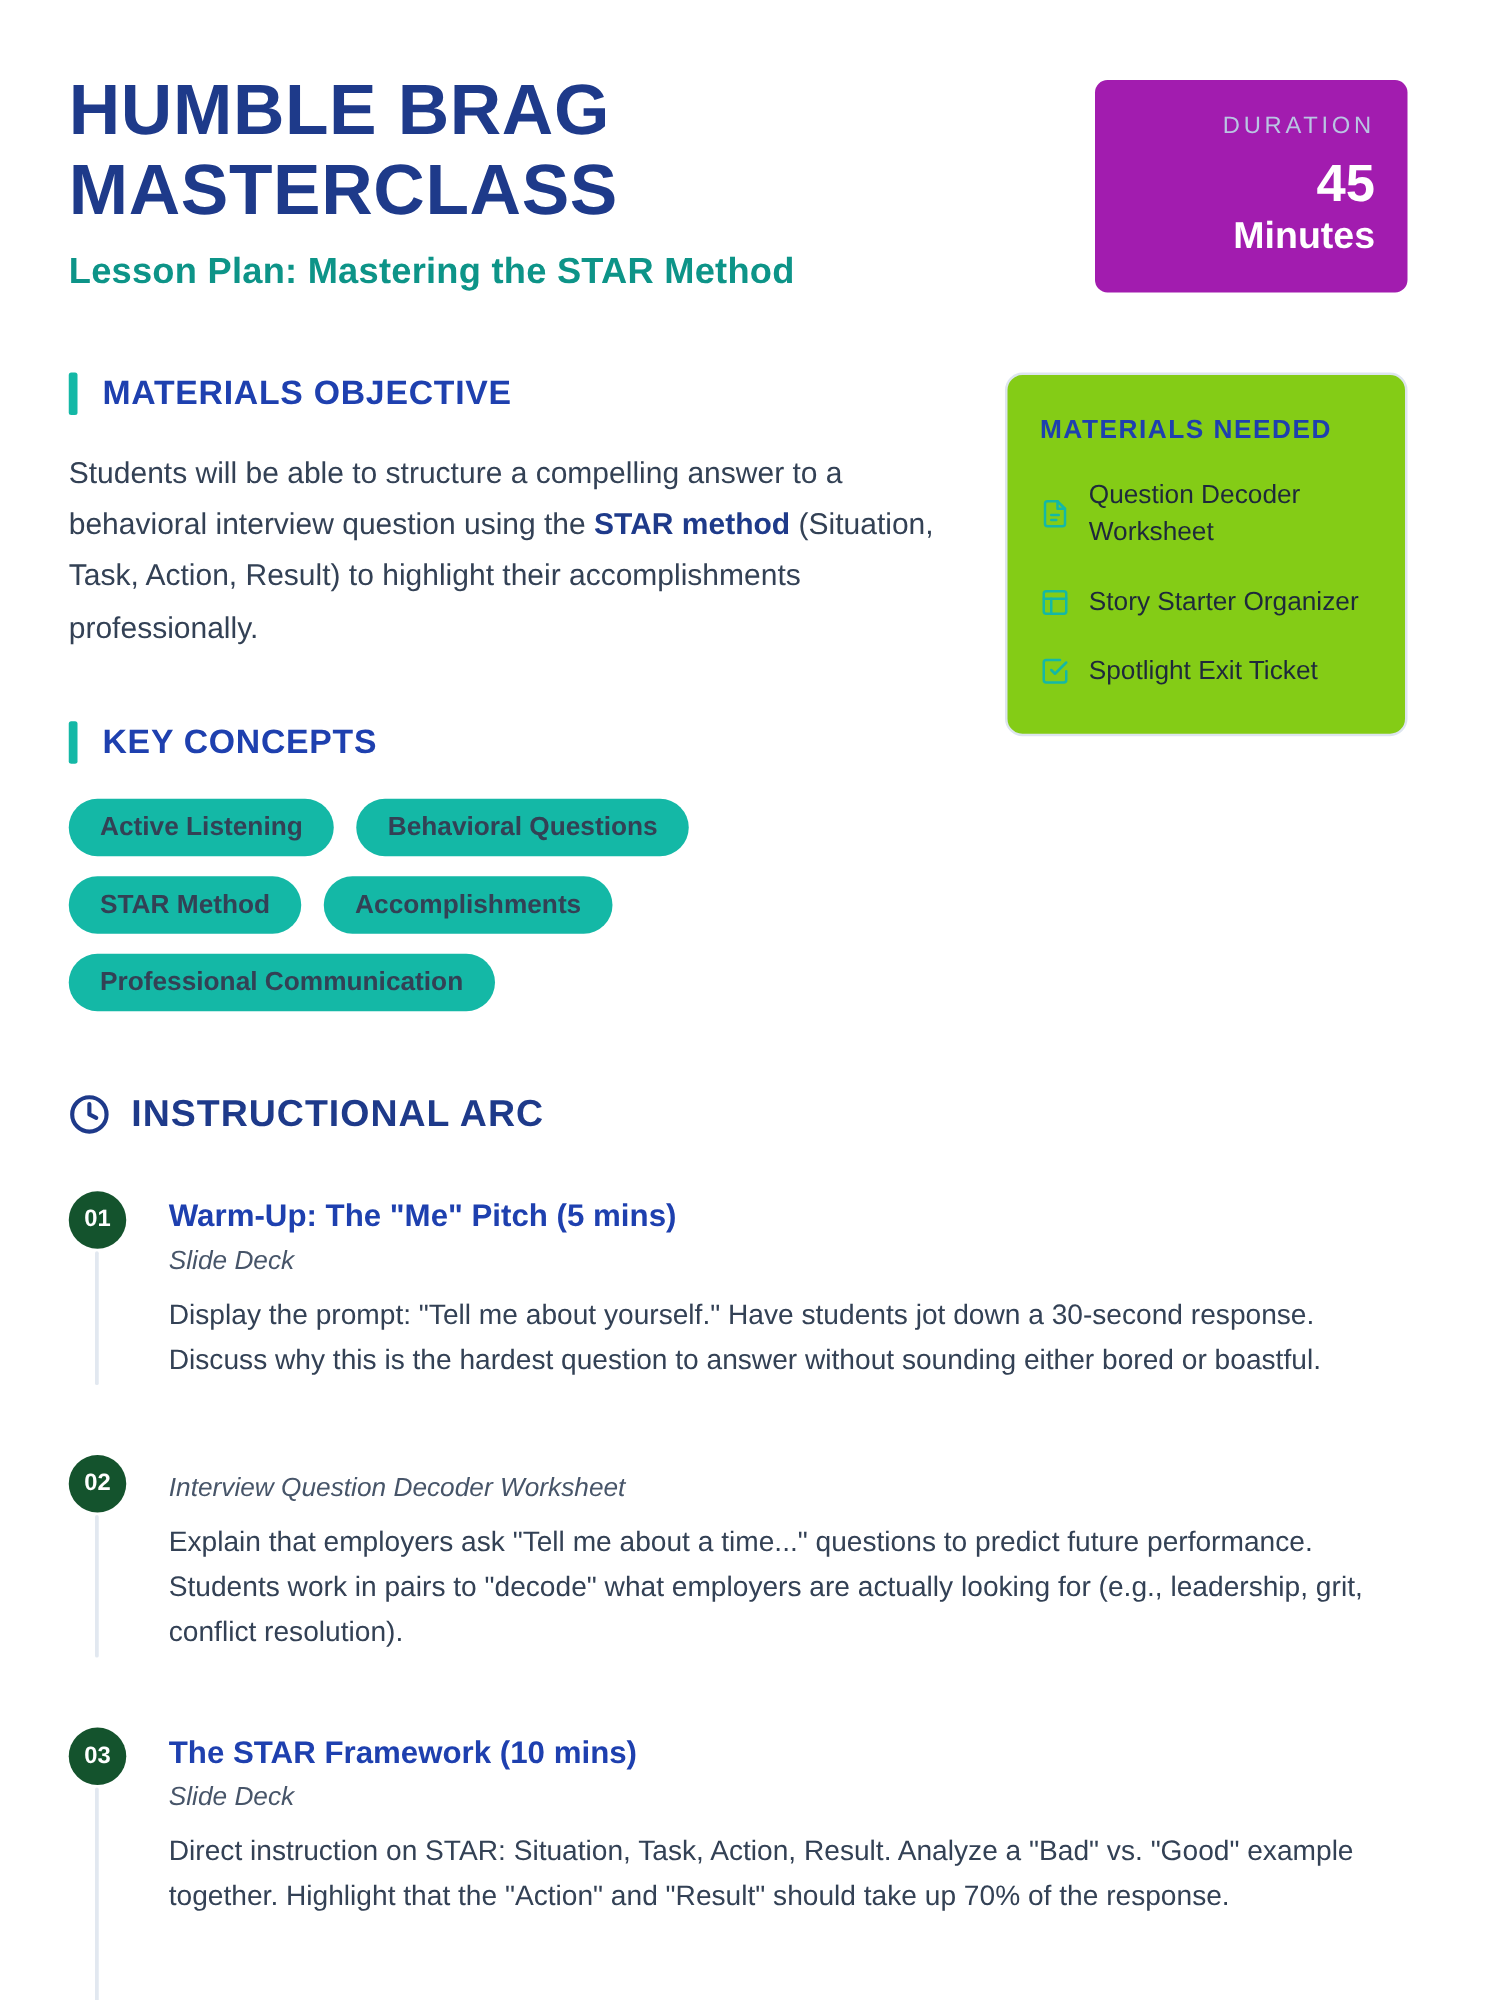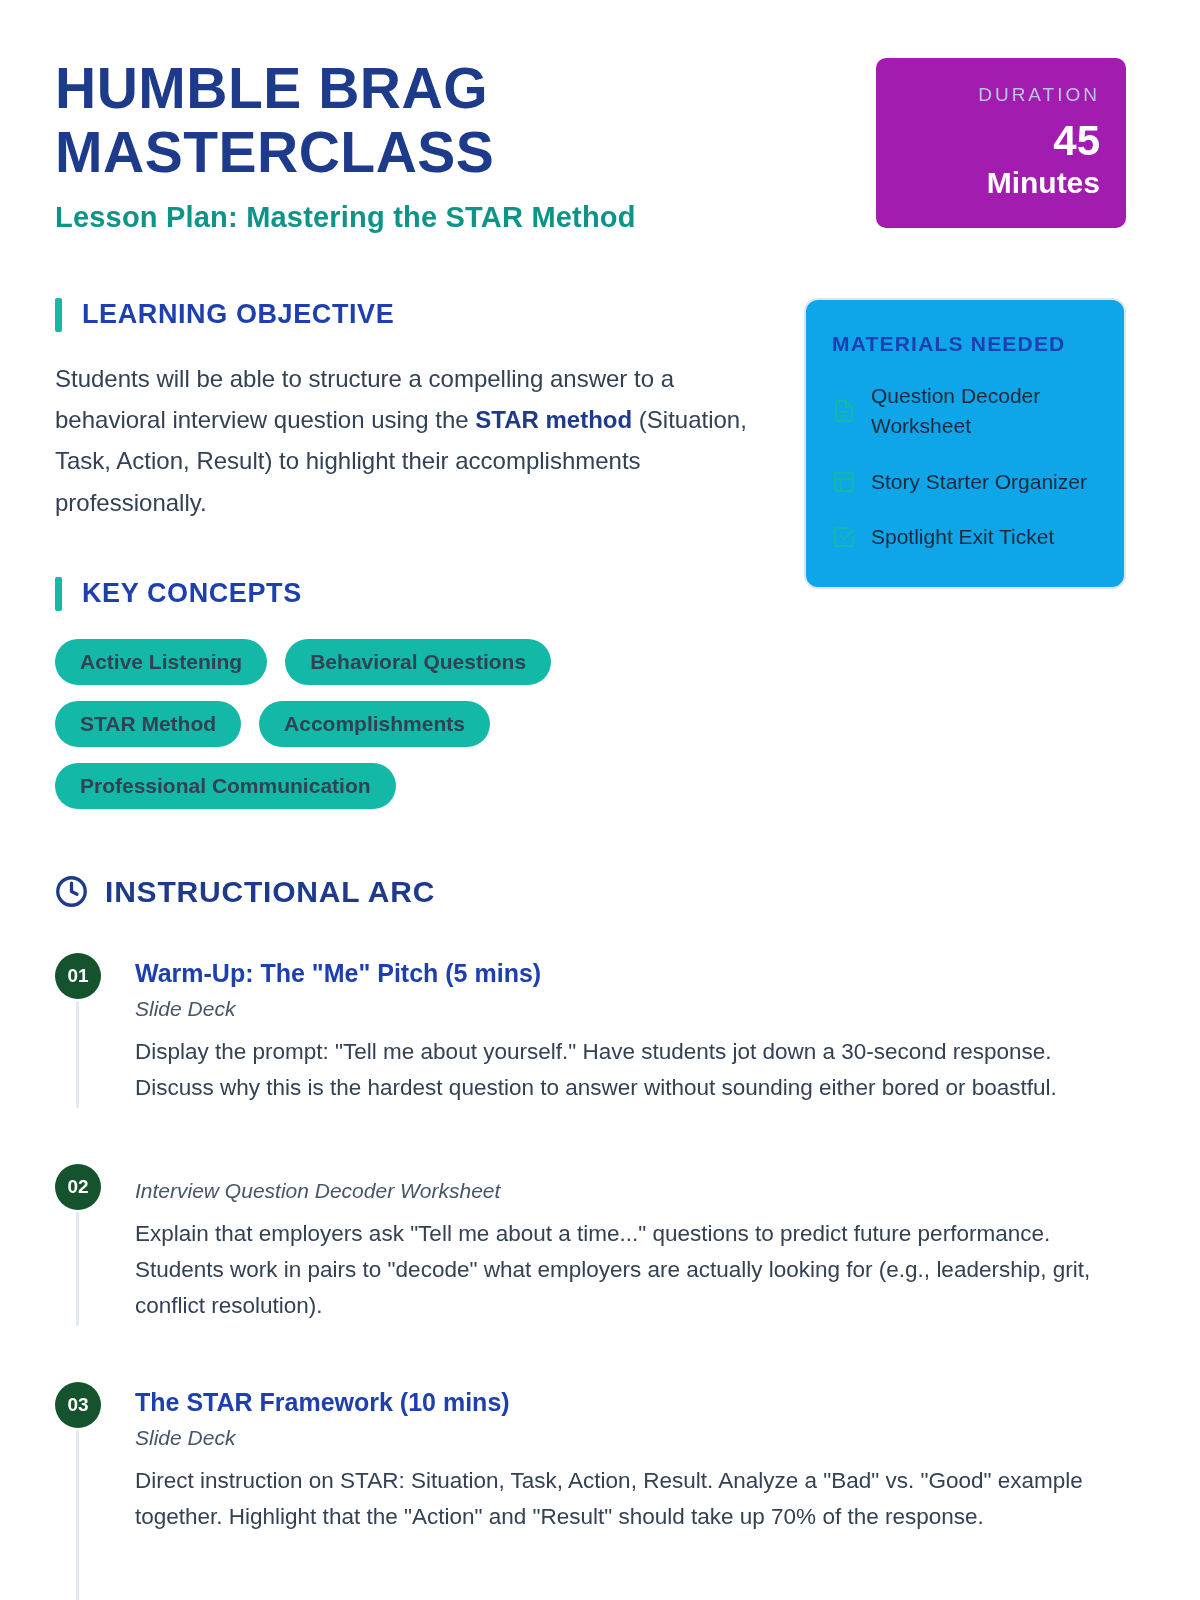--- a/index.html
+++ b/index.html
@@ -4,21 +4,21 @@
 <style>
   * { margin:0; padding:0; box-sizing:border-box; }
   html,body { background:#e9e9e9; }
   body { font-family:"Liberation Sans", sans-serif; }
   .page {
     width:1200px; height:1600px; margin:0 auto; background:#ffffff;
     overflow:hidden; position:relative; padding:56px 74px 0 55px;
   }
 
   
-  .header { display:flex; justify-content:space-between; align-items:center; }
+  .header { display:flex; justify-content:space-between; align-items:flex-end; }
   .title { font-size:57px; font-weight:bold; color:#1e3a8a; line-height:1.13; letter-spacing:0.5px; }
   .subtitle { margin-top:16px; font-size:29px; font-weight:bold; color:#0d9488; letter-spacing:0.2px; }
   .duration-card {
     width:250px; background:#a21caf; border-radius:10px; padding:26px 26px 28px;
     text-align:right; color:#ffffff; flex-shrink:0; margin-top:-4px;
   }
   .duration-label { font-size:19px; letter-spacing:3px; color:#b9c5e2; font-weight:normal; }
   .duration-value { font-size:42px; font-weight:bold; margin-top:12px; line-height:1.1; }
   .duration-unit  { font-size:30px; font-weight:bold; margin-top:2px; }
 
@@ -36,21 +36,21 @@
 
   .key-concepts { margin-top:54px; }
   .pills { margin-top:28px; display:flex; flex-wrap:wrap; gap:16px 18px; }
   .pill {
     background:#14b8a6; border-radius:999px; padding:11px 25px;
     font-size:21px; font-weight:bold; color:#334155; white-space:nowrap;
   }
 
   
   .materials-card {
-    background:#0ea5e9; border:2px solid #dde5ef; border-radius:14px;
+    background:#84cc16; border:2px solid #dde5ef; border-radius:14px;
     padding:32px 26px 34px;
   }
   .materials-heading { font-size:21px; font-weight:bold; color:#1e40af; letter-spacing:1.2px; }
   .material-item { display:flex; align-items:center; gap:15px; margin-top:25px; }
   .material-item .m-icon { flex-shrink:0; width:24px; height:24px; display:block; }
   .material-label { font-size:21px; color:#1e293b; line-height:1.45; }
 
   
   .arc-heading { margin-top:66px; display:flex; align-items:center; gap:17px; }
   .arc-heading h2 { font-size:30px; font-weight:bold; color:#1e3a8a; letter-spacing:0.8px; }
@@ -93,21 +93,21 @@
       <div class="duration-unit">Minutes</div>
     </div>
   </div>
 
   <div class="two-col">
     <div class="col-main">
 
       <div class="learning-objective">
         <div class="section-heading">
           <span class="accent-bar"></span>
-          <h2>LEARNING OBJECTIVE</h2>
+          <h2>MATERIALS OBJECTIVE</h2>
         </div>
         <p class="objective-text"><span>Students will be able to structure a compelling answer to a behavioral interview question using the </span><strong>STAR method</strong><span> (Situation, Task, Action, Result) to highlight their accomplishments professionally.</span></p>
       </div>
 
       <div class="key-concepts">
         <div class="section-heading">
           <span class="accent-bar"></span>
           <h2>KEY CONCEPTS</h2>
         </div>
         <div class="pills">

